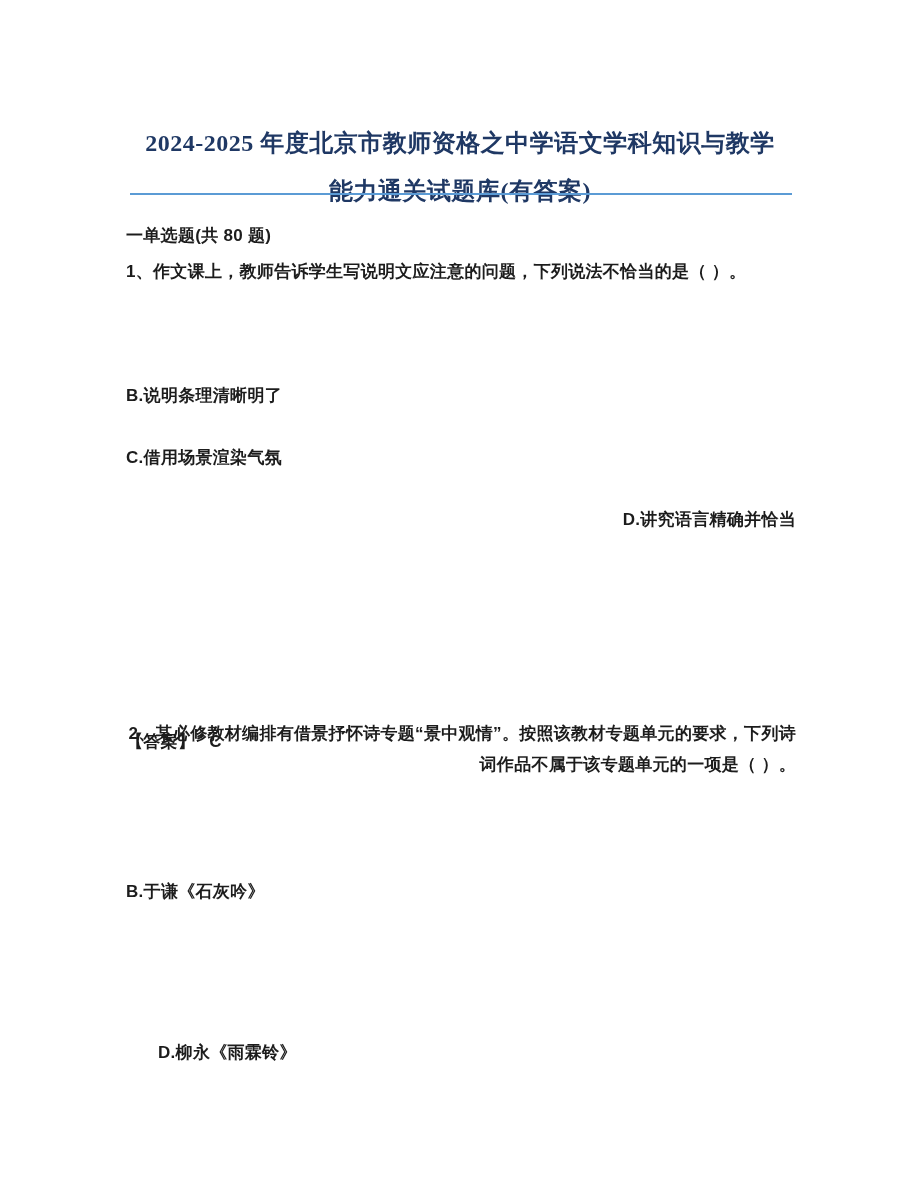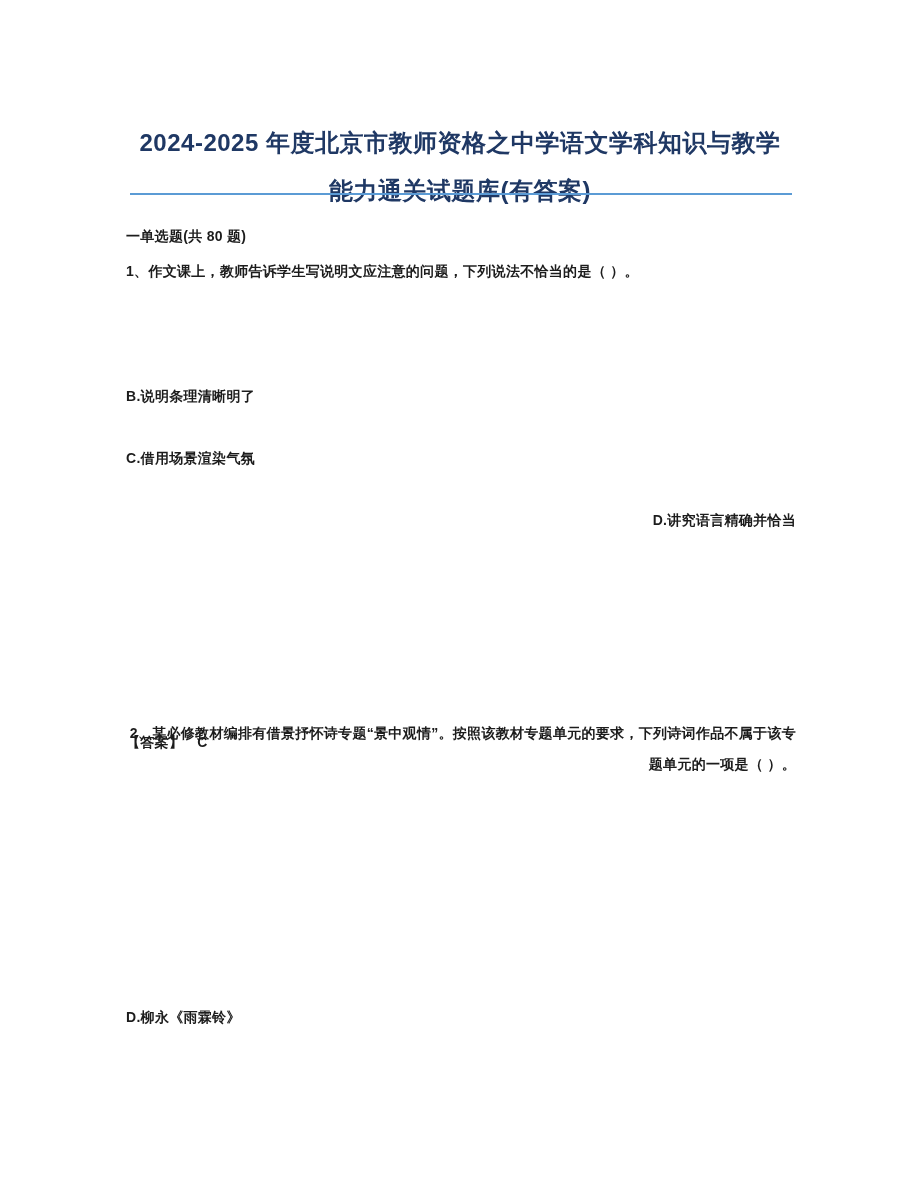--- a/index.html
+++ b/index.html
@@ -24,49 +24,50 @@
     .doc-title {
       left: 123px;
       width: 674px;
       top: 103px;
       text-align: center;
       font-size: 24px;
       line-height: 48px;
       font-weight: 700;
       color: #1f3864;
       letter-spacing: 0.5px;
+      font-family: Liberation Serif, serif;
     }
     .title-rule {
       position: absolute;
       left: 130px;
       width: 662px;
       top: 193px;
       height: 0;
       border-top: 2px solid #5b9bd5;
     }
     .body-text {
-      font-size: 14px;
+      font-size: 17px;
       line-height: 26px;
       font-weight: 600;
       color: #1c1c1c;
       letter-spacing: 0.3px;
     }
     .section-heading { top: 223px; }
     .q1-stem  { top: 256px; line-height: 31px; }
     .q1-opt-a { top: 321px; }
     .q1-opt-b { top: 383px; }
     .q1-opt-c { top: 445px; }
     .q1-opt-d { top: 507px; text-align: right; }
     .q1-answer { top: 689px; margin-top: 40px; }
     .answer-value { margin-left: 14px; }
     .q2-stem  { top: 718px; line-height: 31px; text-align: right; }
     .q2-opt-a { top: 816px; }
     .q2-opt-b { top: 879px; }
     .q2-opt-c { top: 942px; }
-    .q2-opt-d { top: 1004px; }
+    .q2-opt-d { top: 1040px; margin-left: 32px; }
   </style>
 </head>
 <body>
 
 <div class="page">
 
   <h1 class="abs doc-title">
     <span>2024-2025 年度北京市教师资格之中学语文学科知识与教学</span><br>
     <span>能力通关试题库(有答案)</span>
   </h1>
@@ -90,17 +91,20 @@
   </div>
 
   <div class="abs body-text q1-answer">
     <span>【答案】</span><span class="answer-value">C</span>
   </div>
 
   <div class="abs body-text q2-stem">
     <span>2、</span><span>某必修教材编排有借景抒怀诗专题“景中观情”。按照该教材专题单元的要求，下列诗词作品不属于该专题单元的一项是（ ）。</span>
   </div>
 
+  <div class="abs body-text q2-opt-b">
+    <span>B.</span><span>于谦《石灰吟》</span>
+  </div>
   <div class="abs body-text q2-opt-d">
     <span>D.</span><span>柳永《雨霖铃》</span>
   </div>
 
 </div>
 
 </body></html>

